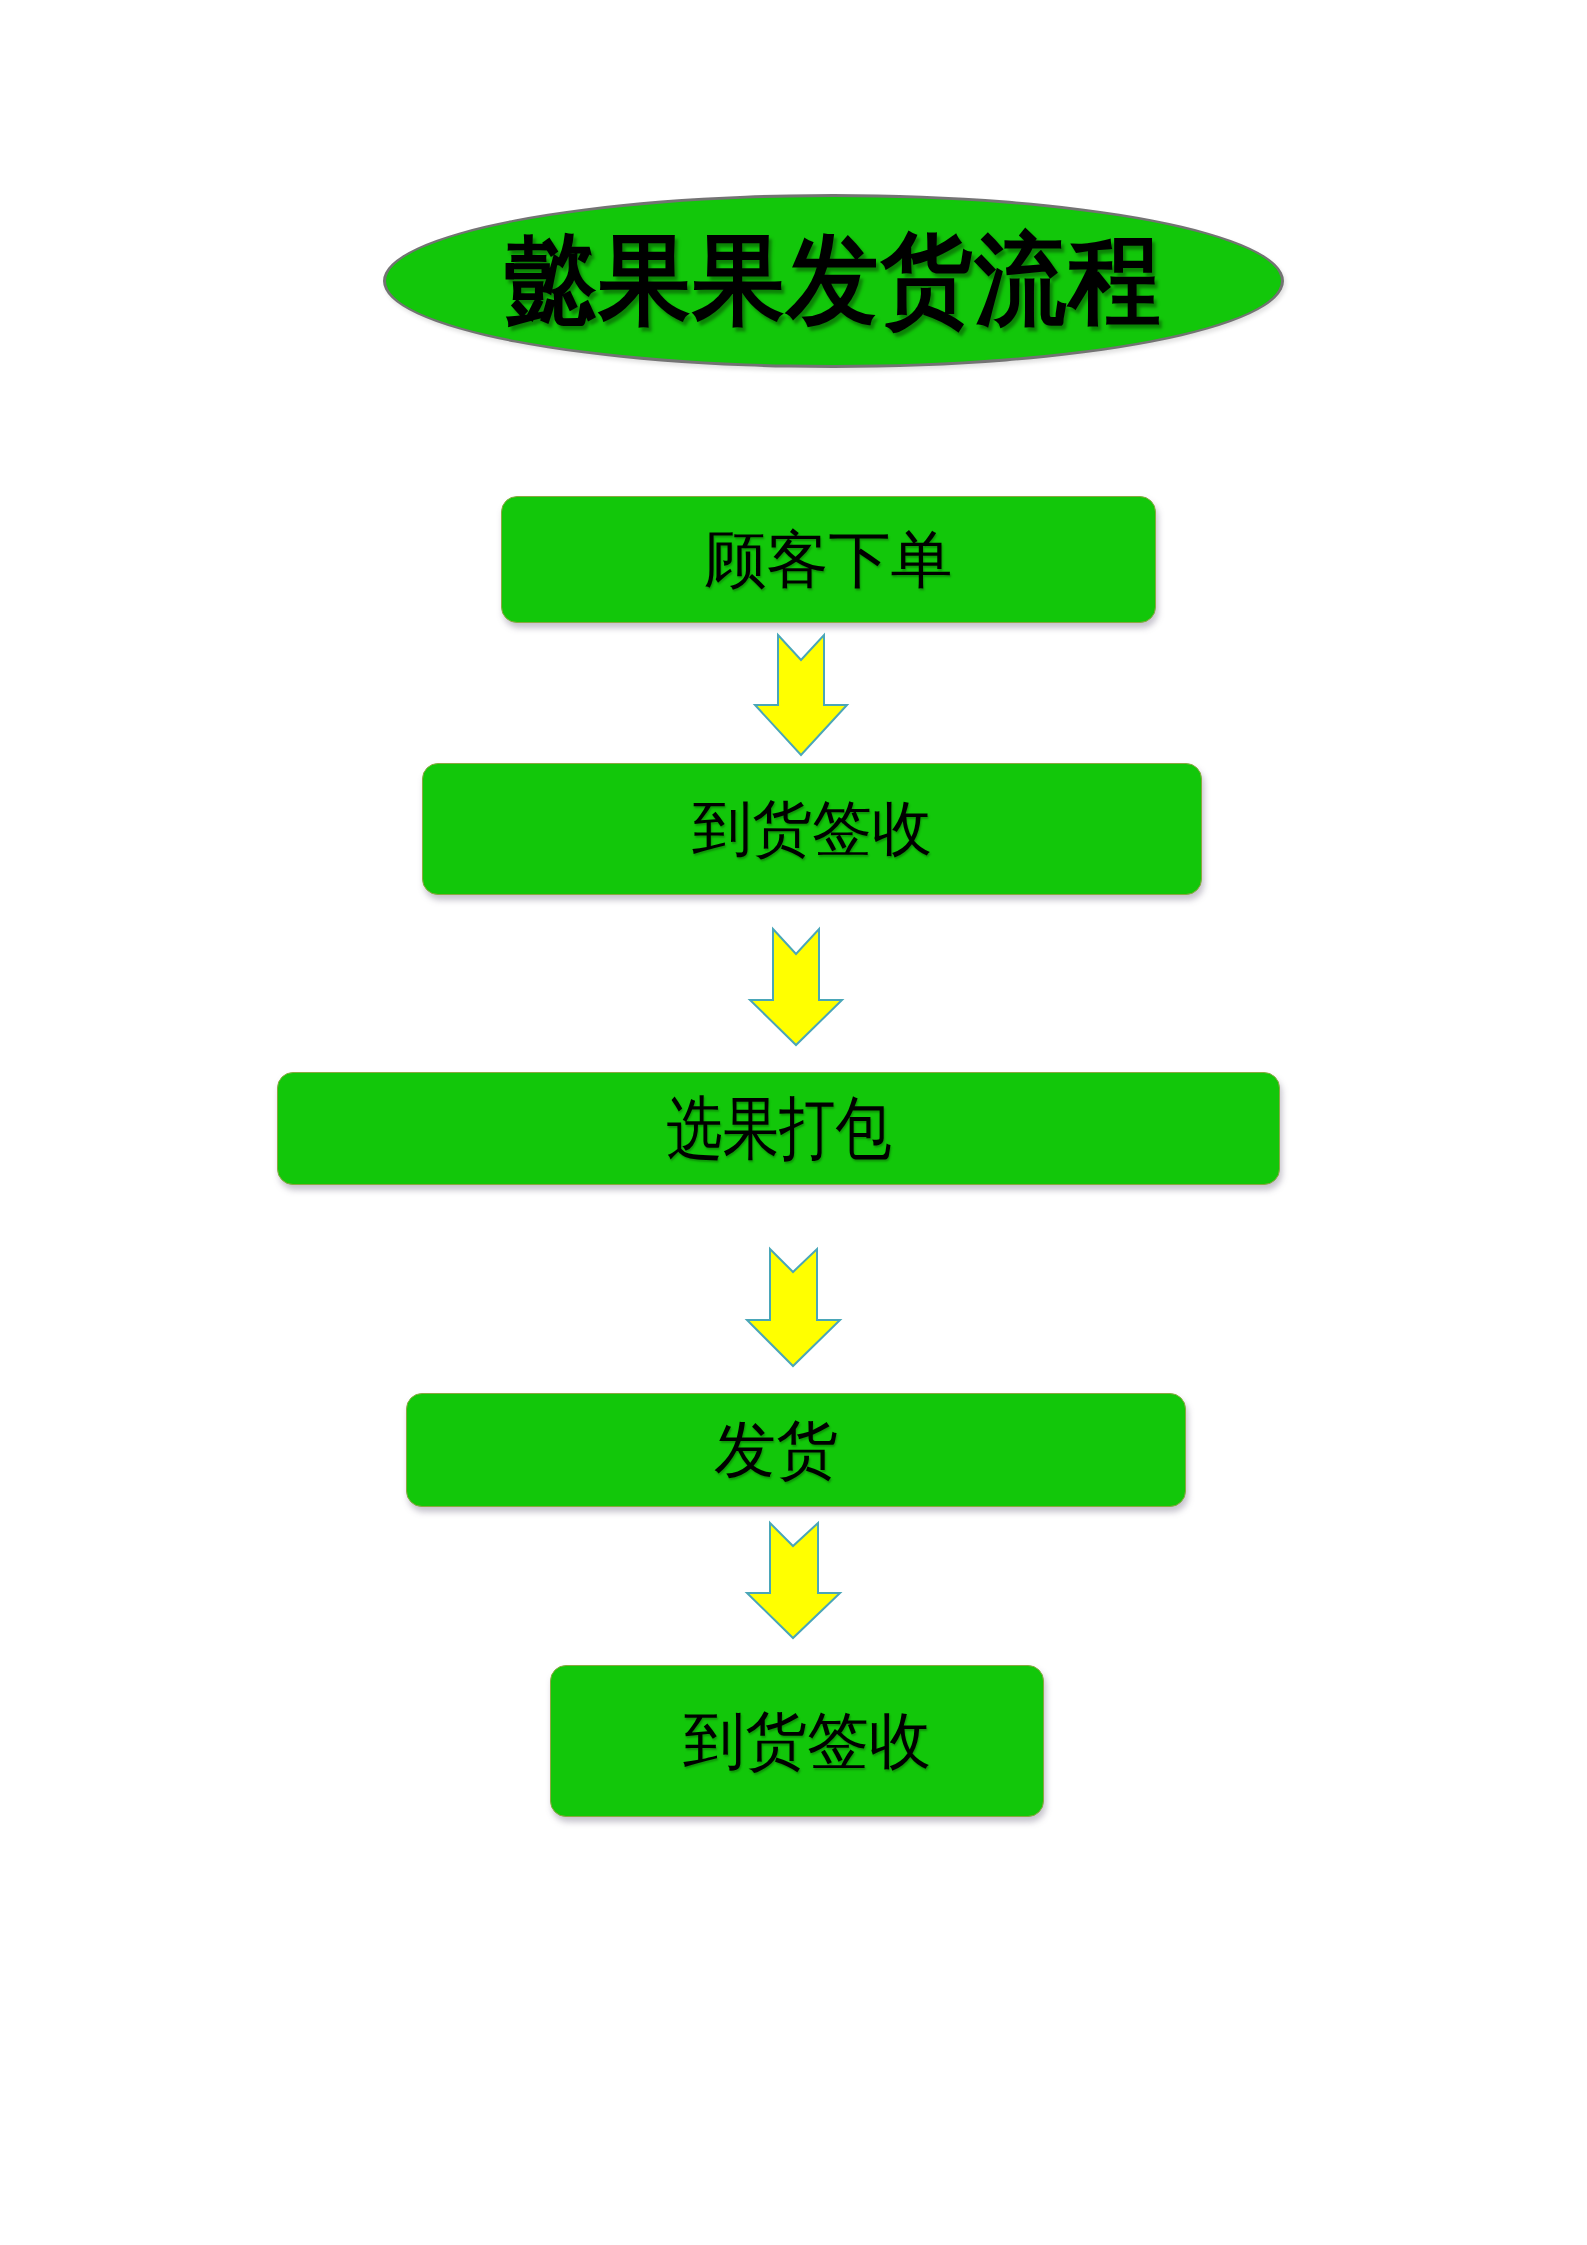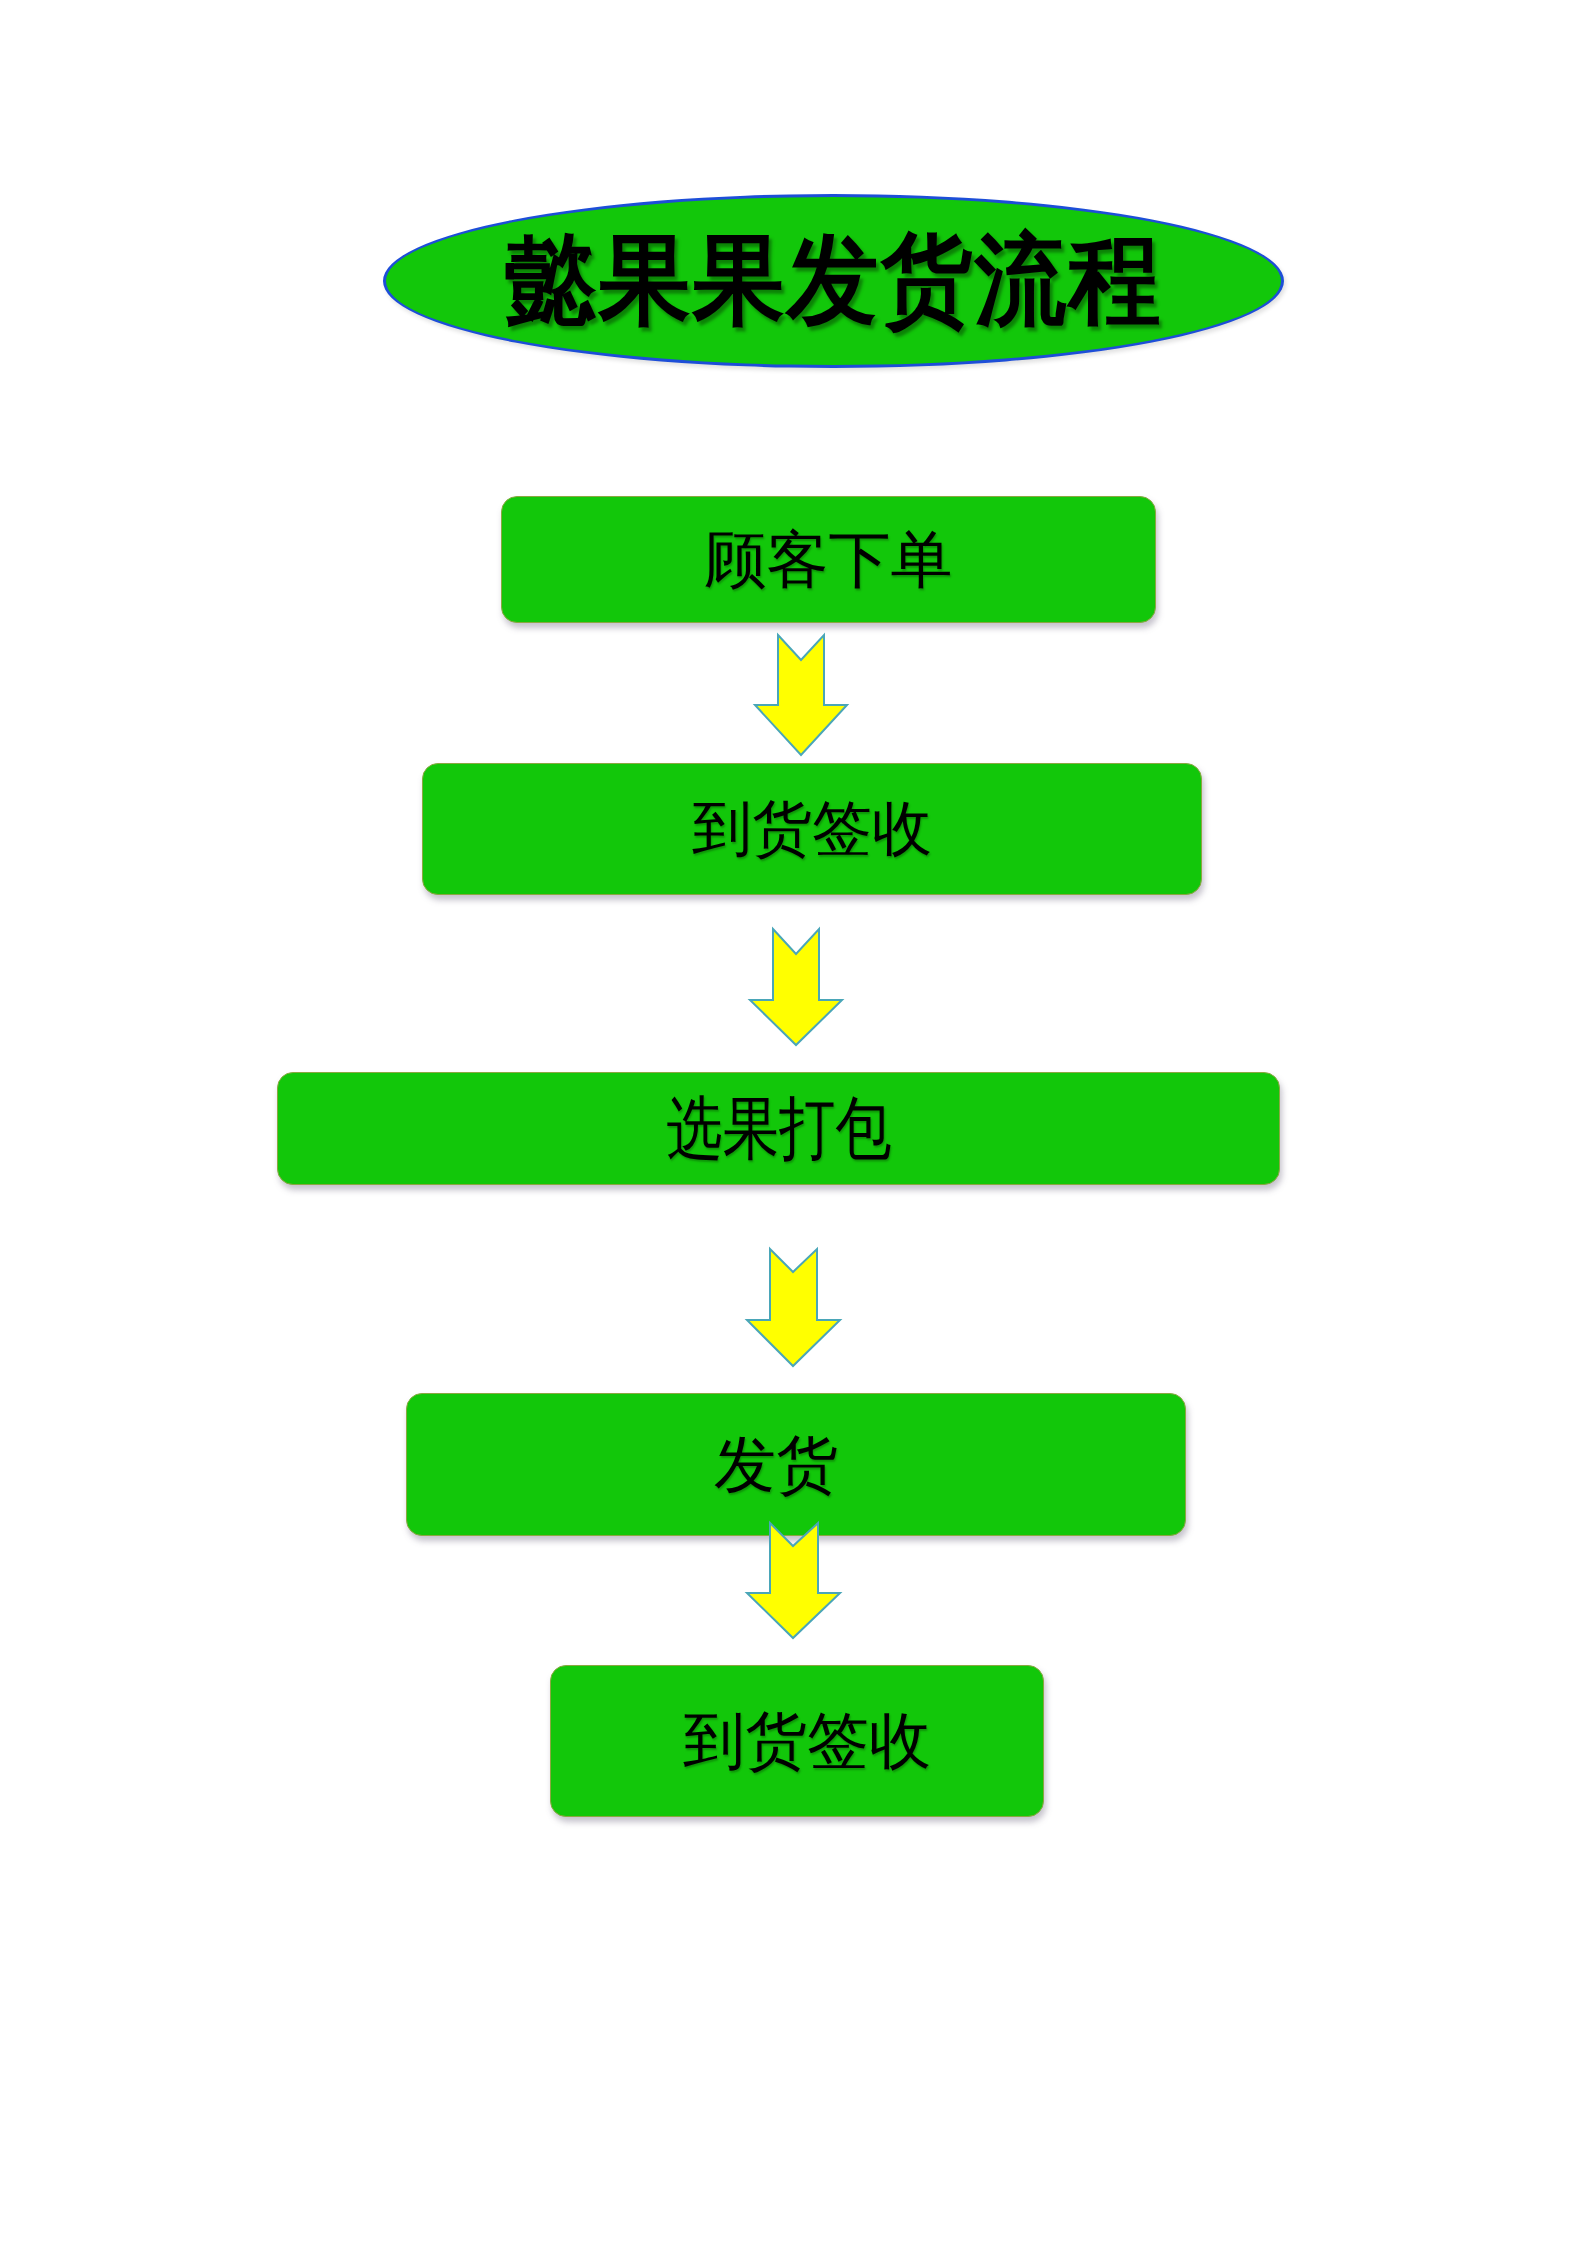--- a/index.html
+++ b/index.html
@@ -15,21 +15,21 @@
       font-family: "DejaVu Serif", "Liberation Serif", serif;
     }
     .title-oval {
       position: absolute;
       left: 383px;
       top: 194px;
       width: 895px;
       height: 168px;
       border-radius: 50%;
       background: #12c70a;
-      border: 3px solid #1d4ed8;
+      border: 3px solid #737373;
       box-shadow: 2px 3px 4px rgba(0,0,0,0.12);
       display: flex;
       align-items: center;
       justify-content: center;
     }
     .title-text {
       font-family: "DejaVu Serif", "Liberation Serif", serif;
       font-size: 92px;
       font-weight: bold;
       color: #000;
@@ -94,21 +94,21 @@
 <div class="step-box" style="left:277px; top:1072px; width:1003px; height:113px;">
   <span class="step-text" style="font-size:64px; margin-left:0px; display:inline-block; transform:scaleX(0.88) scaleY(1.08);">选果打包</span>
 </div>
 
 <div class="arrow" style="left:747px; top:1249px;">
   <svg width="93" height="117" viewBox="0 0 93 117">
     <polygon points="23,0 46,23 70,0 70,71 93,71 46,117 0,71 23,71" fill="#ffff00" stroke="#4aa6b8" stroke-width="2" stroke-linejoin="miter"></polygon>
   </svg>
 </div>
 
-<div class="step-box" style="left:406px; top:1393px; width:780px; height:143px;">
+<div class="step-box" style="left:406px; top:1393px; width:780px; height:114px;">
   <span class="step-text" style="font-size:62px; margin-left:-40px;">发货</span>
 </div>
 
 <div class="arrow" style="left:747px; top:1523px;">
   <svg width="93" height="115" viewBox="0 0 93 115">
     <polygon points="23,0 46,23 71,0 71,70 93,70 46,115 0,70 23,70" fill="#ffff00" stroke="#4aa6b8" stroke-width="2" stroke-linejoin="miter"></polygon>
   </svg>
 </div>
 
 <div class="step-box" style="left:550px; top:1665px; width:494px; height:152px;">

